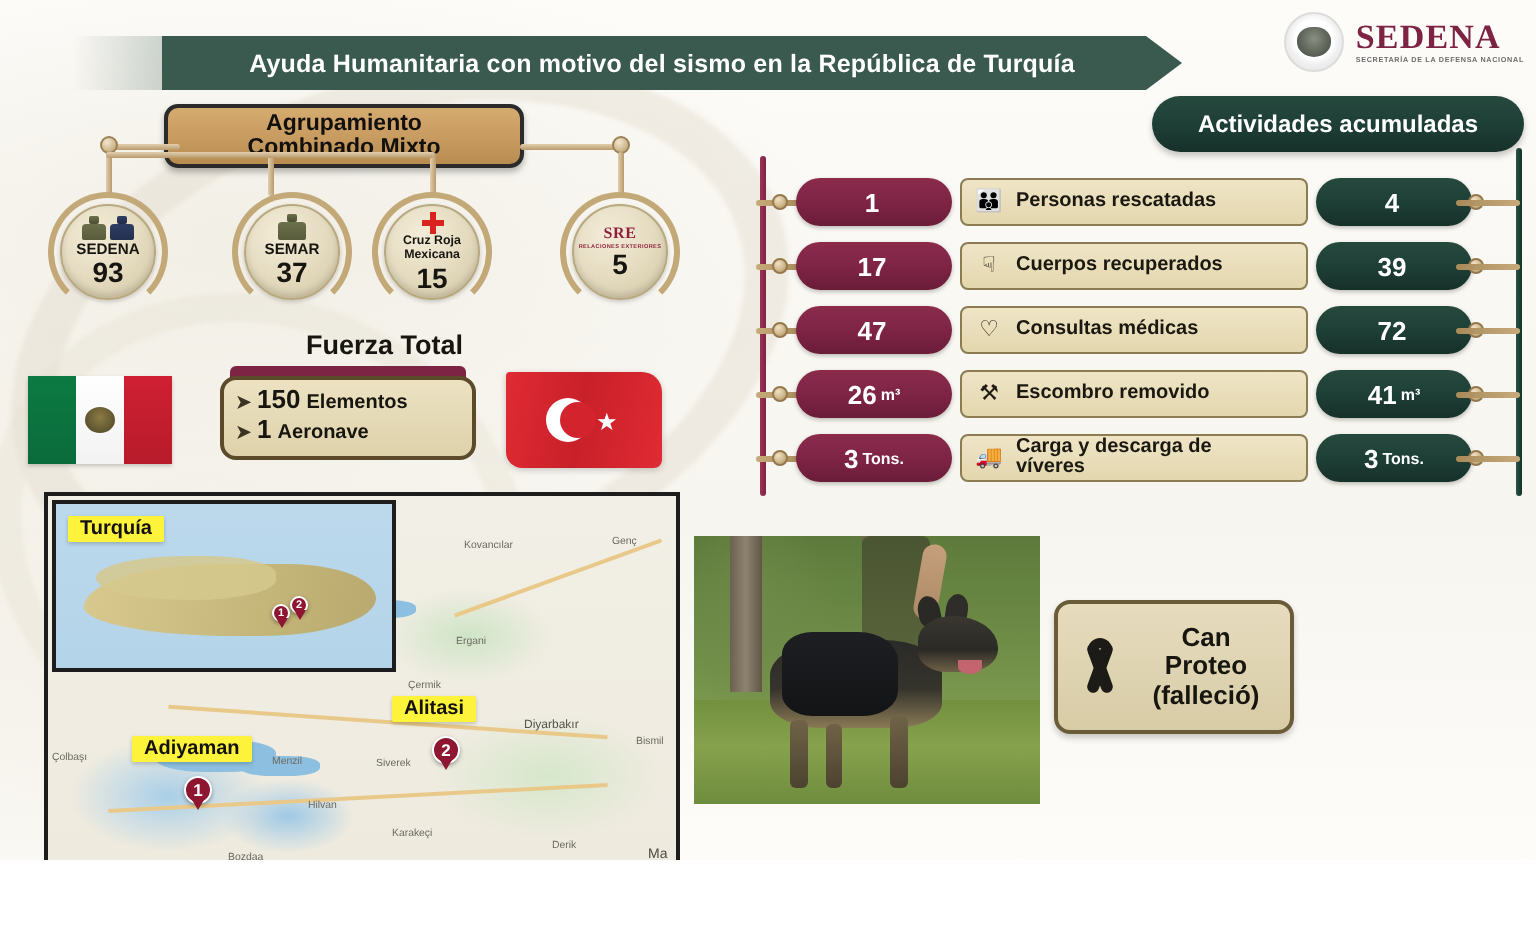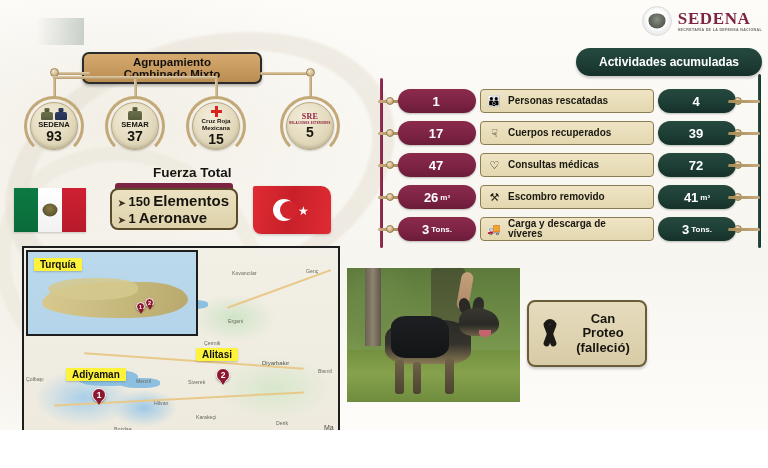--- a/index.html
+++ b/index.html
@@ -102,21 +102,21 @@
     position:absolute; left:110px; top:188px; width:128px; height:42px;
     background:linear-gradient(180deg,#ece2c2 0%, #ded2ab 100%);
     border:2px solid #5b4b2a; border-radius:8px;
     padding:3px 5px 0 6px;
   }
   .ft-cap{ position:absolute; left:115px; top:183px; width:118px; height:7px;
            background:#7d2344; border-radius:3px 3px 0 0; }
   .ft-row{ display:flex; align-items:baseline; gap:3px; line-height:1.12; }
   .chev{ font-size:9px; color:#3a3323; font-weight:bold; }
   .ft-num{ font-size:13px; font-weight:bold; color:#17150f; }
-  .ft-unit{ font-size:15px; font-weight:bold; color:#17150f;text-align:right; }
+  .ft-unit{ font-size:10px; font-weight:bold; color:#17150f;text-align:right; }
 
   .flagmx{ position:absolute; left:14px; top:188px; width:72px; height:44px;
            display:flex; border:0; box-shadow:0 1px 2px rgba(0,0,0,.2); }
   .flagmx i{ flex:1; display:block; }
   .flagmx .g{ background:linear-gradient(180deg,#0c7a43,#0a6b3a); }
   .flagmx .w{ background:linear-gradient(180deg,#ffffff,#f2f2f2); position:relative; }
   .flagmx .w:after{ content:""; position:absolute; left:50%; top:50%; transform:translate(-50%,-50%);
                     width:15px; height:13px; border-radius:50%;
                     background:radial-gradient(circle at 50% 40%, #8b7a44 0%, #5d5530 70%, #463f22 100%); }
   .flagmx .r{ background:linear-gradient(180deg,#cf2032,#b71b2b); }
@@ -301,20 +301,21 @@
 </style>
 </head>
 <body>
 
 <div class="stage">
   <div class="bgswirl"></div>
   <div class="bgswirl2"></div>
 
   <div class="hdr">
     <div class="hdr-tail"></div>
+    <div class="hdr-ribbon">Ayuda Humanitaria con motivo del sismo en la República de Turquía</div>
   </div>
   <div class="sedena">
     <div class="eagle"></div>
     <div class="sedena-txt">
       <div class="sedena-main">SEDENA</div>
       <div class="sedena-sub">SECRETARÍA DE LA DEFENSA NACIONAL</div>
     </div>
   </div>
 
   <div class="org">
@@ -337,21 +338,21 @@
       <div class="disc">
         <div class="ins">
             <span class="uni"></span>
             <span class="uni navy"></span>
           </div>
         <div class="nlabel">SEDENA</div>
         <div class="nval">93</div>
       </div>
     </div>
 
-    <div class="node" style="left:85px; top:44px;">
+    <div class="node" style="left:96px; top:44px;">
       <div class="arc"></div>
       <div class="disc">
         <div class="ins">
             <span class="uni olive2"></span>
           </div>
         <div class="nlabel">SEMAR</div>
         <div class="nval">37</div>
       </div>
     </div>
 

